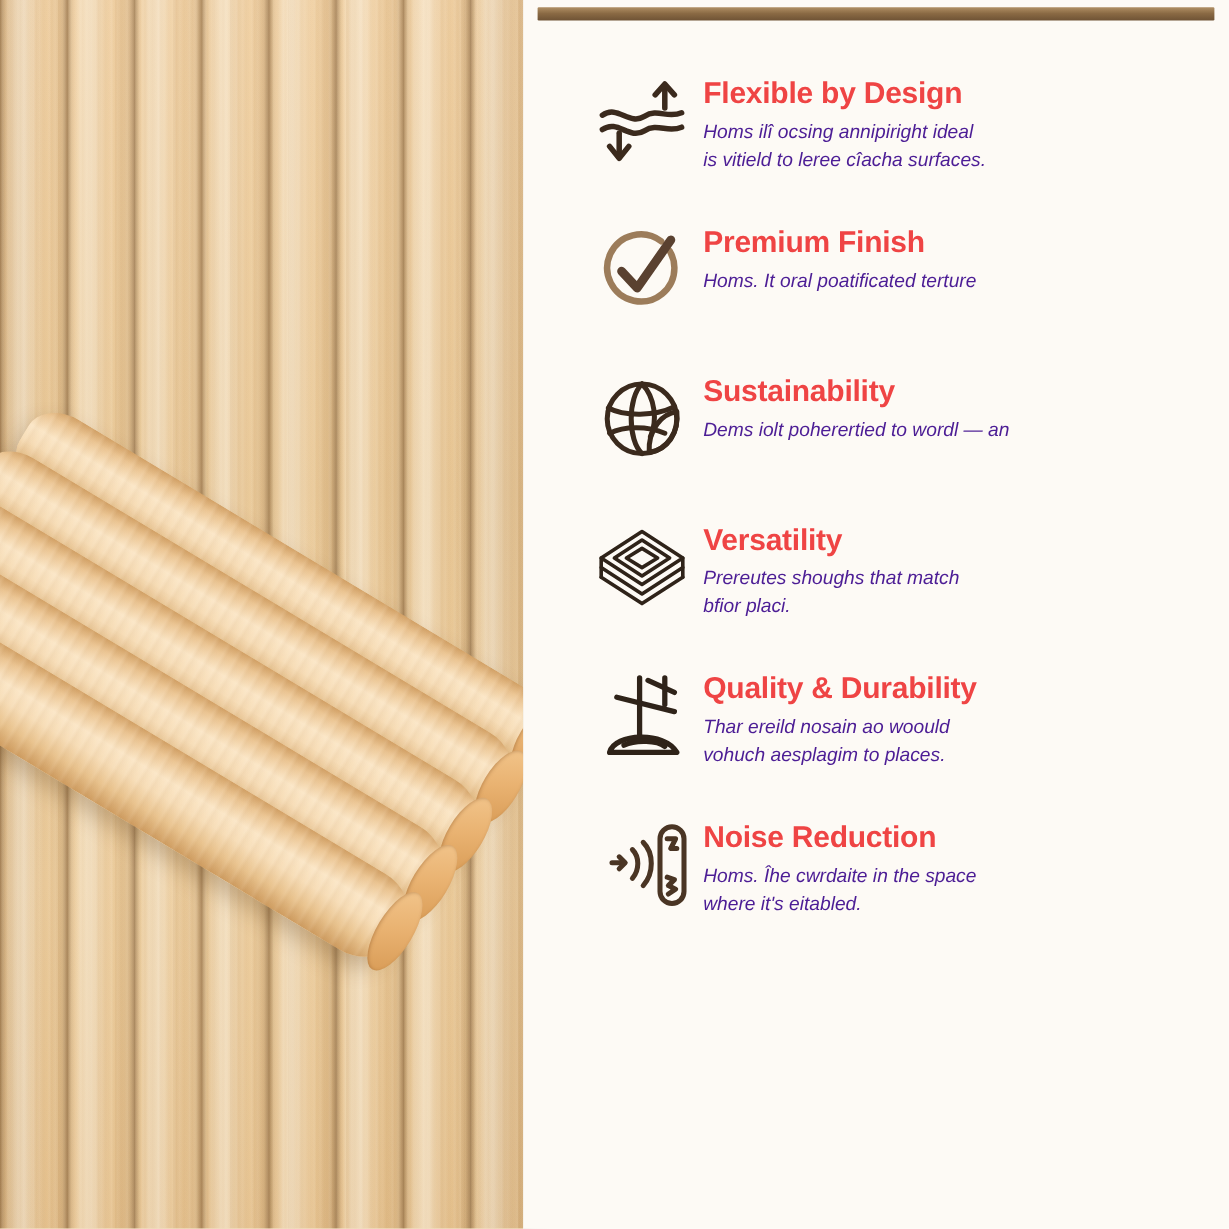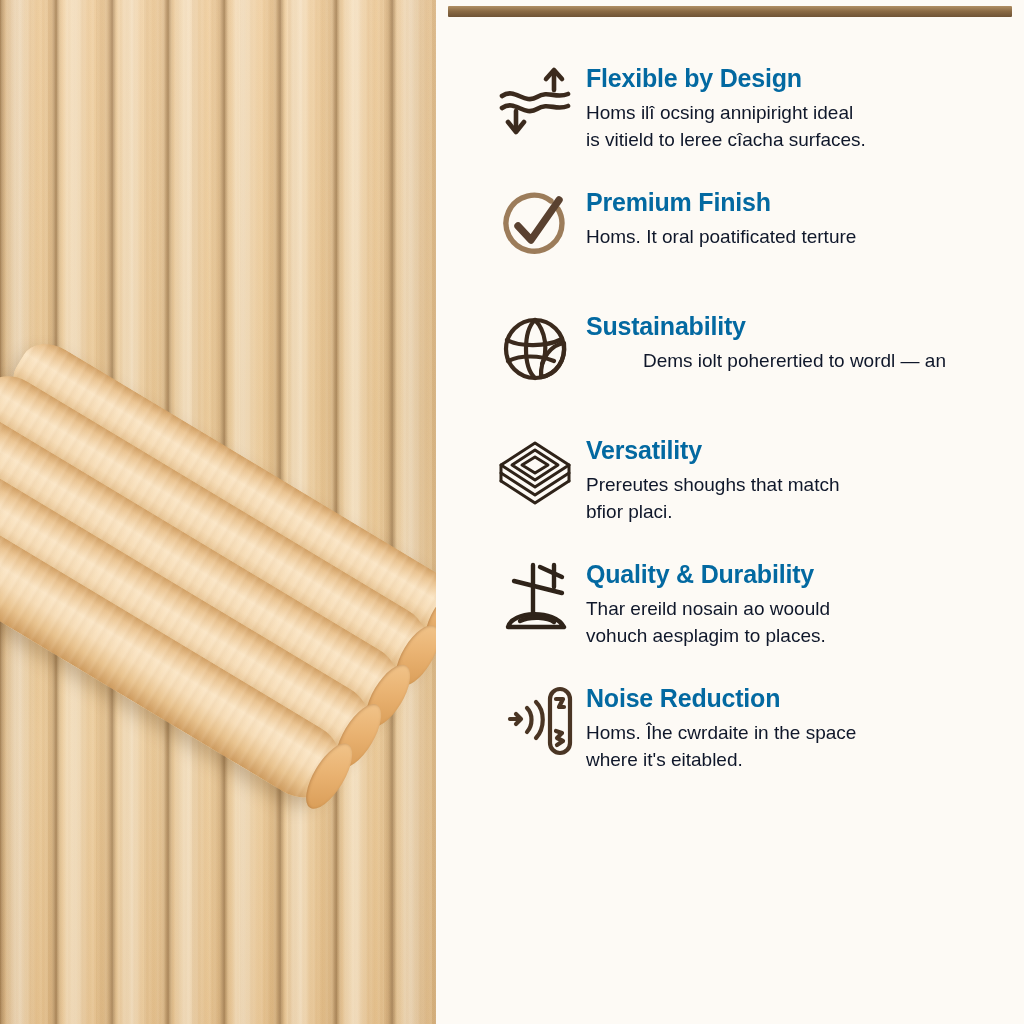--- a/index.html
+++ b/index.html
@@ -178,31 +178,32 @@
     margin-top: 4px;
   }
   .feature-text {
     flex: 1 1 auto;
     padding-left: 8px;
     padding-top: 14px;
   }
   .feature-title {
     font-size: 25px;
     font-weight: bold;
-    color: #0369a1;
+    color: #ef4444;
     letter-spacing: -0.2px;
     line-height: 1.12;
     margin: 0 0 8px 0;
   }
   .feature-desc {
-    font-size: 19px;
-    color: #0f172a;
+    font-size: 16px;
+    color: #4c1d95;
     line-height: 1.42;
     margin: 0;
     max-width: 360px;
+    font-style: italic;
   }
 </style>
 </head>
 <body>
 
 <div id="canvas">
 
   <div class="wood-panel">
     <div class="wood-base"></div>
     <div class="ribs"></div>
@@ -287,21 +288,21 @@
             <path d="M39 9 C27 20, 27 56, 39 67"></path>
             <path d="M39 9 C50 20, 52 40, 46 53"></path>
             <path d="M11 29 C24 36, 50 36, 66 28"></path>
             <path d="M12 50 C24 44, 44 44, 58 50"></path>
             <path d="M68 32 C56 34, 44 46, 45 66 C60 64, 70 50, 68 32 Z"></path>
           </svg>
         </div>
         <div class="feature-text">
           <h3 class="feature-title">Sustainability</h3>
           <p class="feature-desc">
-            <span style="display: block; text-align: right;">Dems iolt poherertied to wordl — an</span>
+            <span style="display: block;">Dems iolt poherertied to wordl — an</span>
           </p>
         </div>
       </div>
 
       <div class="feature">
         <div class="feature-icon">
           <svg width="78" height="78" viewBox="0 0 78 78" fill="none" stroke="#2f2319" stroke-width="3" stroke-linecap="round" stroke-linejoin="round">
             <path d="M39 8 L73 30 L39 52 L5 30 Z"></path>
             <path d="M39 15 L62 30 L39 45 L16 30 Z"></path>
             <path d="M39 22 L52 30 L39 38 L26 30 Z"></path>

